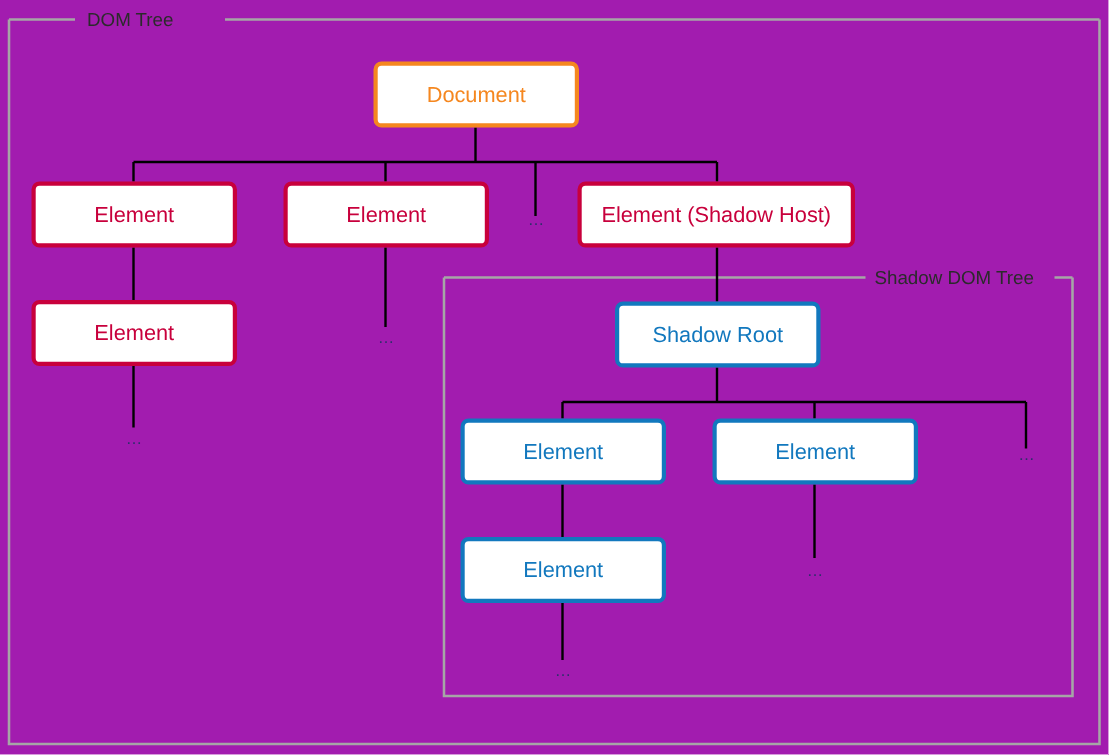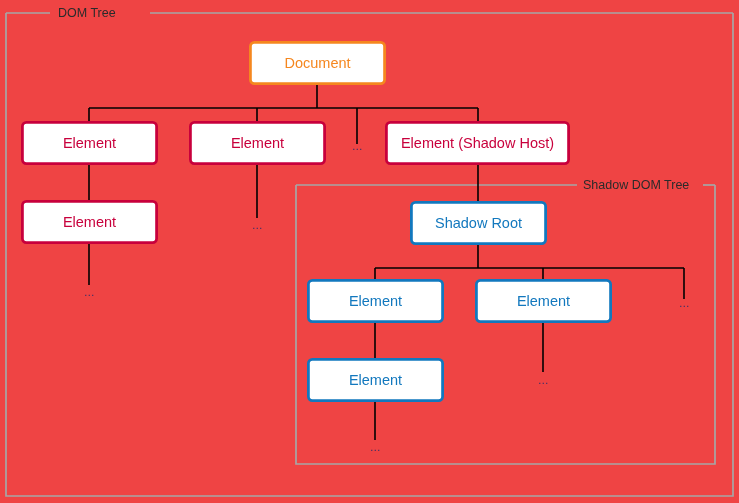--- a/index.html
+++ b/index.html
@@ -12,21 +12,21 @@
     width: 739px;
     height: 503px;
     font-family: "Liberation Sans", sans-serif;
     -webkit-font-smoothing: antialiased;
   }
   #diagram-root {
     position: relative;
     width: 739px;
     height: 503px;
     overflow: hidden;
-    background: #ef4444;
+    background: #a21caf;
   }
   svg#diagram-svg {
     position: absolute;
     left: 0;
     top: 0;
     width: 739px;
     height: 503px;
     display: block;
   }
   .frame-label {

